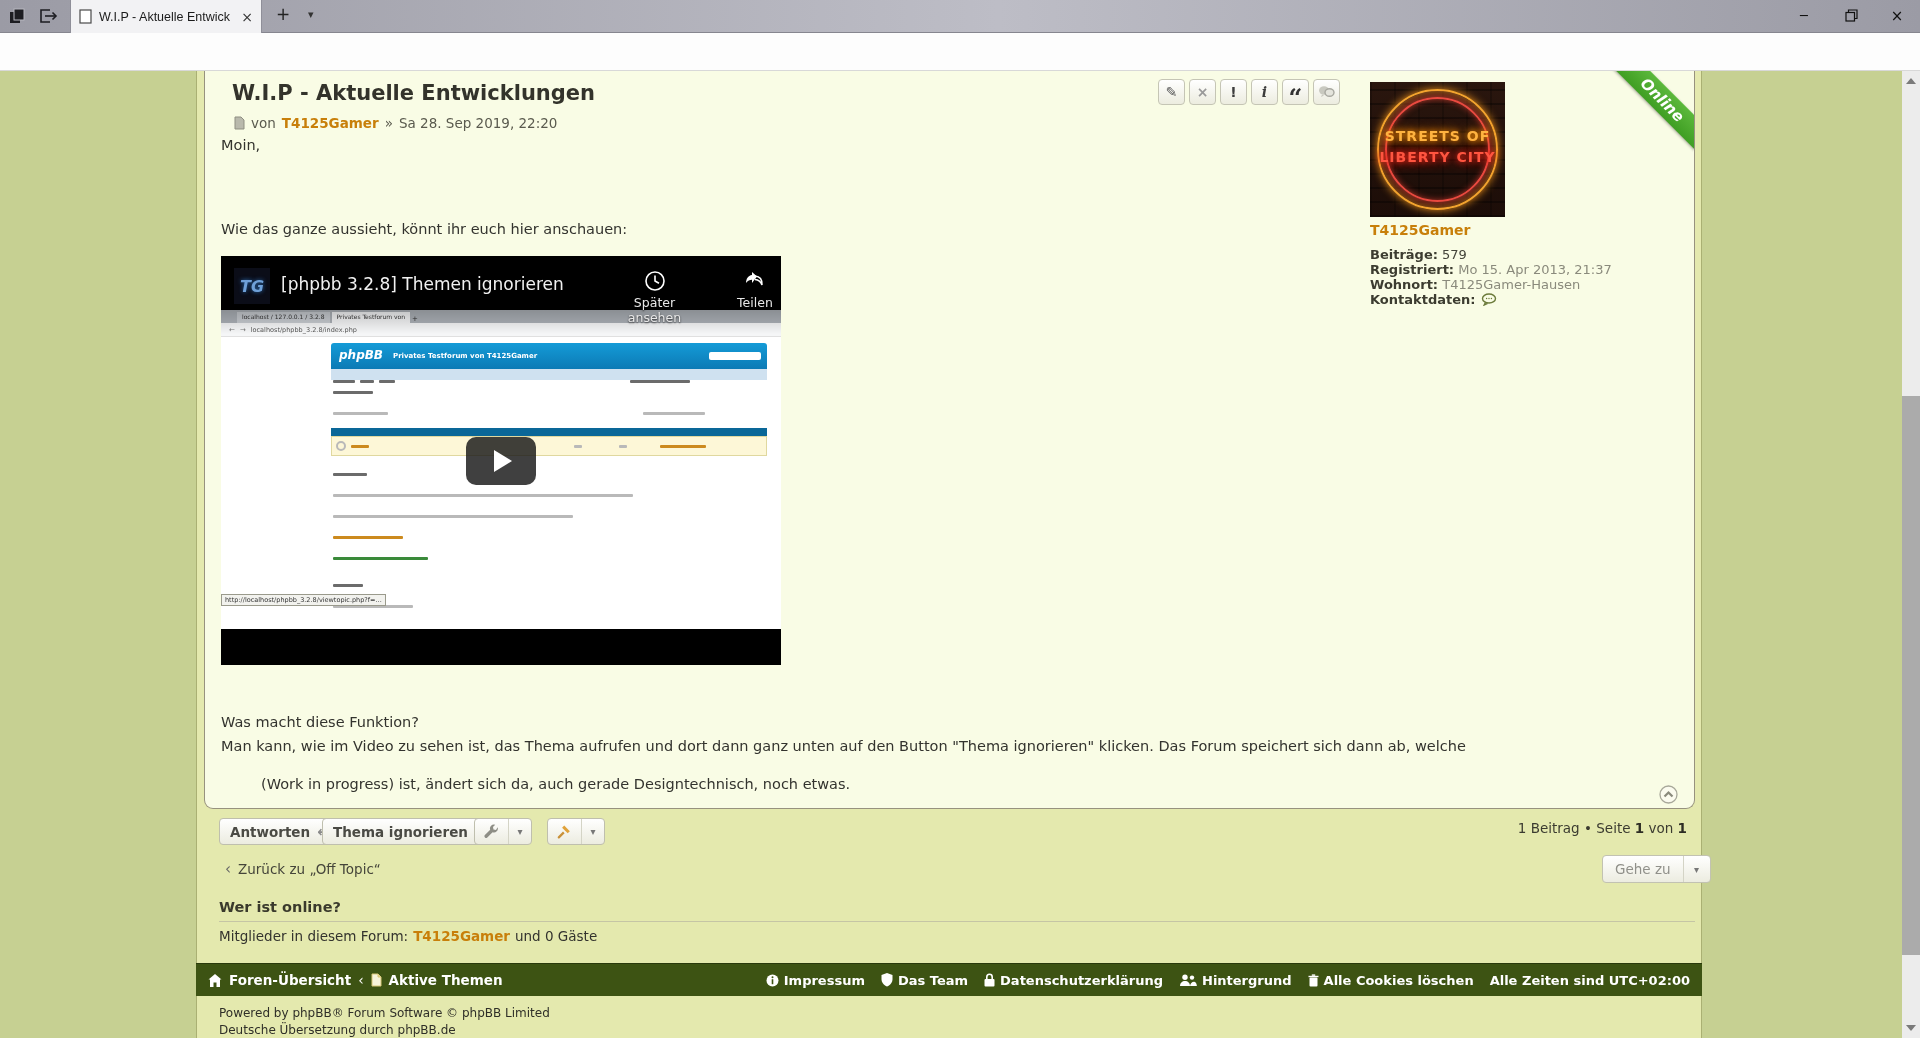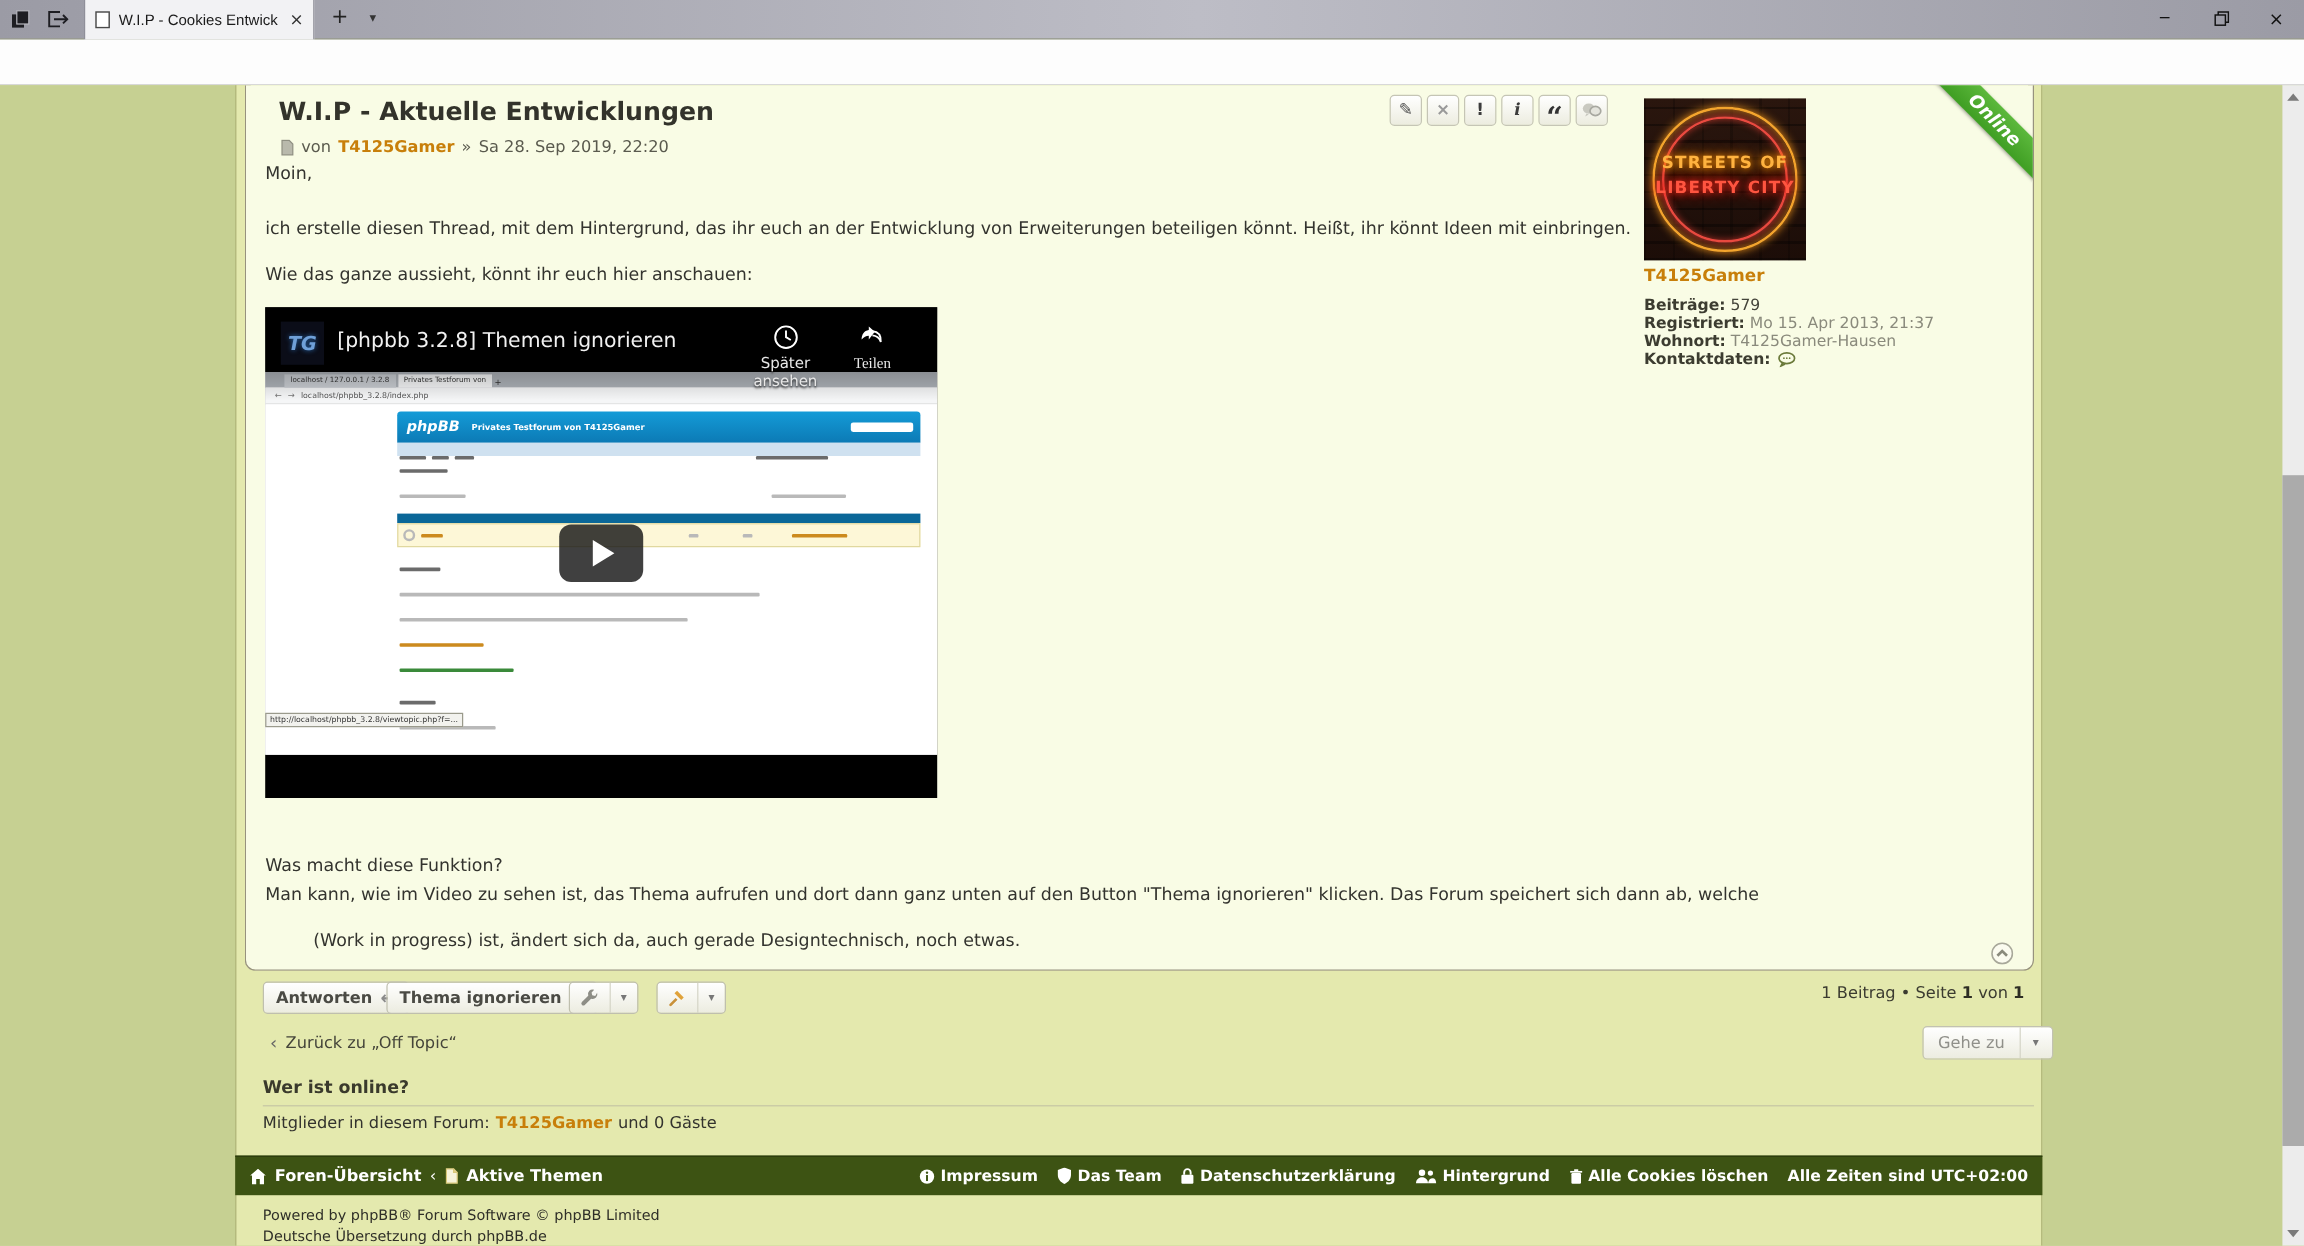--- a/index.html
+++ b/index.html
@@ -179,21 +179,21 @@
         <path d="M7 9h11"></path>
         <path d="M14.5 5.5L18 9l-3.5 3.5"></path>
       </svg>
   </span>
   <div id="tab">
     <span>
       <svg width="13" height="15" viewBox="0 0 13 15" fill="#fff" stroke="#4a4a4a" stroke-width="1.2">
           <rect x="1" y="1" width="11" height="13"></rect>
         </svg>
     </span>
-    <span class="title">W.I.P - Cookies Entwick</span>
+    <span class="title">W.I.P - Aktuelle Entwick</span>
     <span class="close g">×</span>
   </div>
   <span class="newtab g">+</span>
   <span class="tabchev g">▾</span>
   <span class="winbtn g" style="left:1792px;">─</span>
   <span class="winbtn" style="left:1839px;padding-top:4px;box-sizing:border-box;">
     <svg width="13" height="13" viewBox="0 0 13 13" fill="none" stroke="#111" stroke-width="1.2" style="margin:0 auto;">
         <rect x="1" y="3.5" width="8.5" height="8.5"></rect>
         <path d="M3.5 3.5V1h8.5v8.5H10"></path>
       </svg>
@@ -288,21 +288,20 @@
     <span>
       <svg width="17" height="14" viewBox="0 0 17 14" fill="none" stroke="#9a9a9a" stroke-width="1.4">
           <ellipse cx="6" cy="5.5" rx="5" ry="4.2" fill="#c9c9c0" stroke="none"></ellipse>
           <ellipse cx="11.5" cy="7.5" rx="4.5" ry="3.8" fill="#e4e4dc" stroke="#a8a8a0"></ellipse>
           <path d="M4 9.5L3 12l3-1.6" fill="#c9c9c0" stroke="none"></path>
         </svg>
     </span>
   </div>
 
   <div class="bodyline" style="top:66px;">Moin,</div>
-  <div class="bodyline" style="top:112px;">ich erstelle diesen Thread, mit dem Hintergrund, das ihr euch an der Entwicklung von Erweiterungen beteiligen könnt. Heißt, ihr könnt Ideen mit einbringen.</div>
   <div class="bodyline" style="top:150px;">Wie das ganze aussieht, könnt ihr euch hier anschauen:</div>
 
   <div id="video">
     <div id="thumb">
       <div id="t-tabbar">
         <span class="t-tab" style="max-width:90px;">localhost / 127.0.0.1 / 3.2.8</span>
         <span class="t-tab active" style="max-width:85px;">Privates Testforum von</span>
         <span style="font-size:7px;color:#333;">+</span>
       </div>
       <div id="t-toolbar">
@@ -355,21 +354,21 @@
     <div id="vid-title">[phpbb 3.2.8] Themen ignorieren</div>
     <div class="yt-act" style="left:395px;top:14px;width:77px;">
       <span style="display:inline-block;">
         <svg width="22" height="22" viewBox="0 0 22 22" fill="none" stroke="#fff" stroke-width="1.6">
             <circle cx="11" cy="11" r="9"></circle>
             <path d="M11 5.5V11l4 2.3"></path>
           </svg>
       </span>
       <div>Später ansehen</div>
     </div>
-    <div class="yt-act" style="left:484px;top:14px;width:44px;font-family:Liberation Serif, serif;">
+    <div class="yt-act" style="left:512px;top:14px;width:44px;">
       <span style="display:inline-block;">
         <svg width="22" height="22" viewBox="0 0 22 22">
             <path fill="#fff" d="M13 6.5L8 2v3C4 5.5 2 9 2 13c1.7-2.2 3.8-3.2 6-3.2V13z"></path>
             <path fill="none" stroke="#fff" stroke-width="1.5" d="M11 9.5c4 .3 6 2.5 7 5.5.3-4.5-1.5-8.5-7-9"></path>
           </svg>
       </span>
       <div>Teilen</div>
     </div>
     <div id="play">
         <div class="tri"></div>

